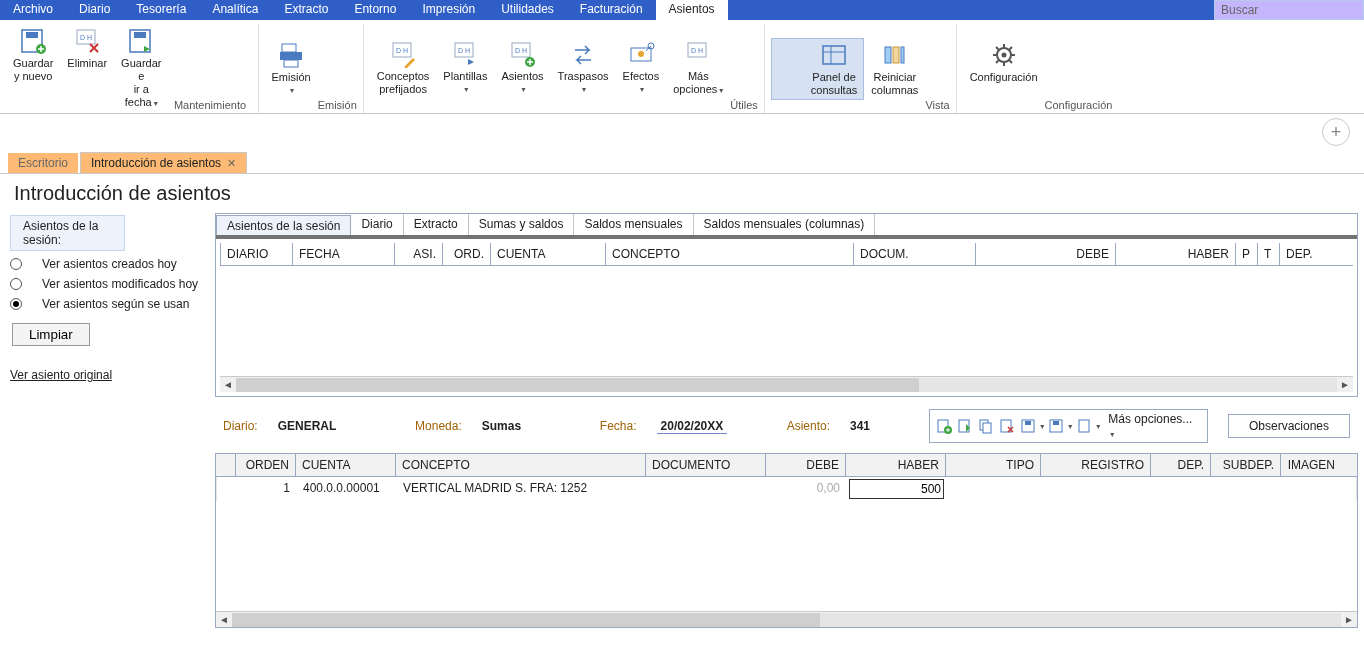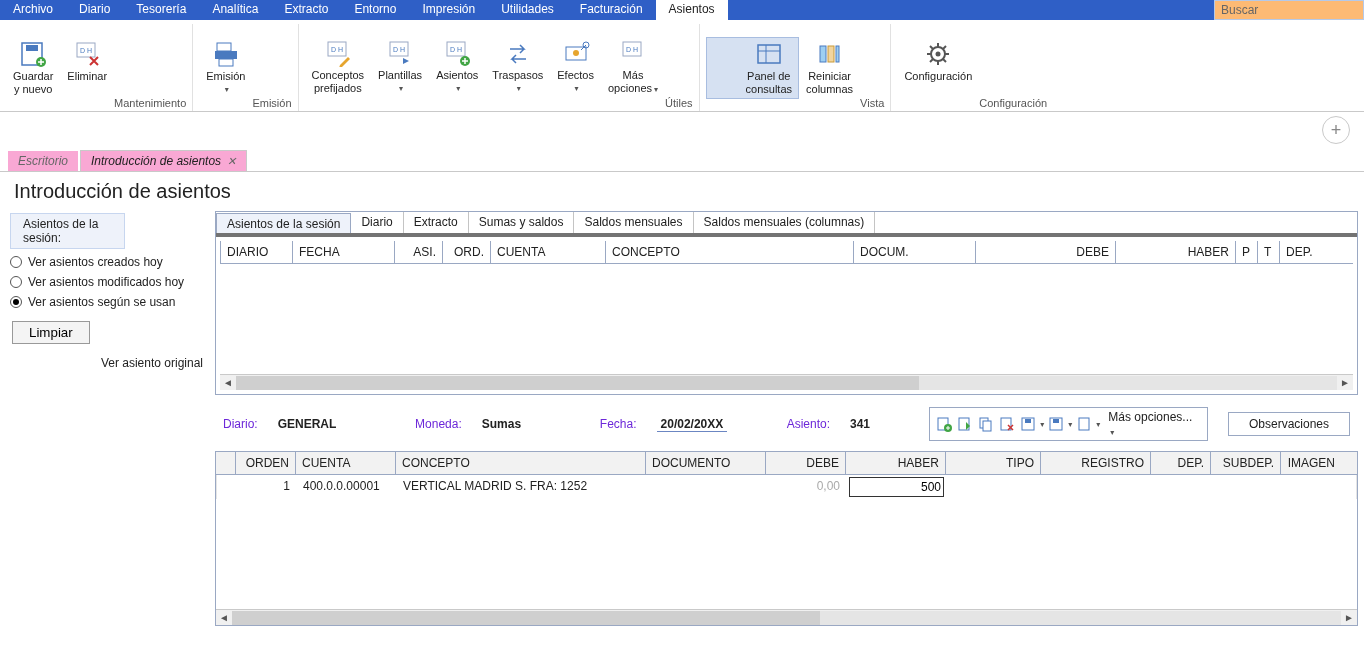--- a/index.html
+++ b/index.html
@@ -2,68 +2,68 @@
 <html><head>
 <meta charset="utf-8">
 <style>
   * { box-sizing: border-box; }
   html, body { margin:0; padding:0; font-family: "Segoe UI", Tahoma, sans-serif; font-size:12px; color:#222; background:#fff; width:1364px; }
   
   .menubar { display:flex; align-items:stretch; background:#2f5fc6; color:#fff; height:20px; }
   .menubar .menu-item { padding:2px 13px; font-size:12px; cursor:pointer; }
   .menubar .menu-item.active { background:#fff; color:#222; }
   .menubar .spacer { flex:1; }
-  .menubar .search { background:#fdba74; color:#666; width:150px; padding:0 6px; font-size:12px; display:flex; align-items:center; border:1px solid #b5c9e8; }
+  .menubar .search { background:#c4b5fd; color:#666; width:150px; padding:0 6px; font-size:12px; display:flex; align-items:center; border:1px solid #b5c9e8; }
   
   .ribbon { display:flex; border-bottom:1px solid #c9c9c9; padding-top:4px; min-height:92px; }
   .ribbon-group { display:flex; flex-direction:row; align-items:center; padding:0 6px; border-right:1px solid #e1e1e1; }
   .ribbon-group:last-of-type { border-right:none; }
   .ribbon-row { display:flex; }
   .ribbon-btn { display:flex; flex-direction:column; align-items:center; justify-content:flex-start; padding:2px 6px; text-align:center; font-size:11px; line-height:13px; cursor:pointer; border:1px solid transparent; }
   .ribbon-btn.selected { background:#d6e1f2; border:1px solid #a8bde0;padding-left:39px; }
   .ribbon-btn .icon { width:28px; height:28px; margin-bottom:2px; }
   .ribbon-group-label { font-size:11px; color:#555; margin-top:auto; padding:2px 0 2px 0; text-align:center; width:100%; }
   .drop-caret { font-size:8px; color:#555; margin-left:2px; }
   
   .plus-circle-row { display:flex; justify-content:flex-end; padding:4px 14px; }
   .plus-circle { width:28px; height:28px; border:1px solid #c9c9c9; border-radius:50%; color:#888; font-size:18px; display:flex; align-items:center; justify-content:center; cursor:pointer; }
   
   .doc-tabs { display:flex; align-items:flex-end; border-bottom:1px solid #c9c9c9; padding-left:8px; height:24px; }
-  .doc-tab { border:1px solid #c9c9c9; border-bottom:none; padding:3px 10px; font-size:12px; margin-right:2px; background:#f9a8d4; cursor:pointer; display:flex; align-items:center; gap:6px;font-style:italic; }
+  .doc-tab { border:1px solid #c9c9c9; border-bottom:none; padding:3px 10px; font-size:12px; margin-right:2px; background:#fdba74; cursor:pointer; display:flex; align-items:center; gap:6px; }
   .doc-tab.inactive { border:none; color:#666; }
   .doc-tab .close-x { color:#666; cursor:pointer; font-size:11px; }
   
   .page-title { font-size:20px; font-weight:400; padding:8px 14px 4px 14px; }
   
   .body { display:flex; }
   .side { width:215px; padding:6px 10px; font-size:12px; }
   .side .side-header { background:#eef2fa; border:1px solid #c7d6ef; padding:3px 12px; width:115px; }
-  .side .radio-row { display:flex; align-items:center; gap:6px; margin:6px 0; cursor:pointer; }
+  .side .radio-row { display:flex; align-items:center; gap:20px; margin:6px 0; cursor:pointer; }
   .side .radio { width:12px; height:12px; border:1px solid #555; border-radius:50%; display:inline-flex; align-items:center; justify-content:center; }
   .side .radio.checked::after { content:""; width:6px; height:6px; background:#000; border-radius:50%; display:block; }
   .side .btn-limpiar { border:1px solid #999; background:#f4f4f4; padding:3px 16px; cursor:pointer; margin:6px 2px; }
-  .side .link-orig { text-align:right; color:#222; cursor:pointer; margin-top:6px; padding-right:2px; }
+  .side .link-orig { text-align:left; text-decoration:underline; color:#222; cursor:pointer; margin-top:16px; padding-right:2px; }
   .main { flex:1; padding:4px 6px 4px 0; }
   .panel { border:1px solid #9aa8c3; }
   
   .inner-tabs { display:flex; border-bottom:4px solid #737373; overflow:hidden; }
   .inner-tab { padding:3px 10px; border-right:1px solid #c4c4c4; font-size:12px; cursor:pointer; }
   .inner-tab.active { background:#eef2fa; border:1px solid #9aa8c3; border-bottom:none; position:relative; top:1px; }
   
   .grid-header { display:flex; background:#fff; border-bottom:1px solid #9aa8c3; border-left:1px solid #9aa8c3; }
   .gh-cell { border-right:1px solid #9aa8c3; padding:4px 6px; font-size:12px; }
   .gh-cell.right { text-align:right; }
   .grid-body { height:110px; background:#fff; }
   .hscroll { display:flex; align-items:center; background:#f0f0f0; height:16px; border-top:1px solid #c9c9c9; }
   .hscroll .arrow { width:16px; text-align:center; color:#555; cursor:pointer; font-size:10px; }
   .hscroll .track { flex:1; background:#e5e5e5; height:14px; position:relative; }
   .hscroll .thumb { position:absolute; top:0; left:0; height:14px; background:#cfcfcf; }
   
   .infobar { display:flex; align-items:center; gap:20px; padding:12px 8px 10px 8px; }
-  .infobar .lbl { color:#6d28d9; }
+  .infobar .lbl { color:#a16207; }
   .infobar .val { font-weight:bold; }
   .infobar .date-underline { border-bottom:1px solid #6b86c2; padding:0 4px; }
   .toolbar-box { border:1px solid #9aa8c3; display:flex; align-items:center; padding:2px 4px; gap:2px; }
   .toolbar-box .tb-btn { width:20px; height:20px; display:flex; align-items:center; justify-content:center; cursor:pointer; font-size:12px; }
   .toolbar-box .tb-split { display:flex; align-items:center; }
   .toolbar-box .mas-op { padding:0 6px; cursor:pointer; }
   .obs-btn { border:1px solid #9aa8c3; padding:4px 20px; cursor:pointer; margin-left:auto; }
   
   .grid2-header { display:flex; background:#f2f2f2; border:1px solid #9aa8c3; }
   .g2-cell { border-right:1px solid #9aa8c3; padding:4px 6px; font-size:12px; font-weight:normal; }
@@ -113,20 +113,31 @@
       <div class="ribbon-btn">
         <span class="icon">
           <svg width="28" height="28">
               <rect x="4" y="3" width="18" height="14" fill="none" stroke="#9aa8c3"></rect>
               <text x="7" y="13" font-size="7" fill="#4a7abf">D H</text>
               <path d="M17 17l8 8M25 17l-8 8" stroke="#c33" stroke-width="2"></path>
             </svg>
         </span>
         <span>Eliminar</span>
         <span>&nbsp;</span>
+      </div>
+      <div class="ribbon-btn">
+        <span class="icon">
+          <svg width="28" height="28">
+              <rect x="3" y="3" width="20" height="22" fill="none" stroke="#4a7abf" stroke-width="1.5"></rect>
+              <rect x="7" y="5" width="12" height="6" fill="#4a7abf"></rect>
+              <path d="M17 19l6 3-6 3z" fill="#41a544"></path>
+            </svg>
+        </span>
+        <span>Guardar e</span>
+        <span><span>ir a fecha</span><span class="drop-caret">▾</span></span>
       </div>
     </div>
     <div class="ribbon-group-label">Mantenimiento</div>
   </div>
 
   <div class="ribbon-group">
     <div class="ribbon-row">
       <div class="ribbon-btn">
         <span class="icon">
           <svg width="28" height="28">

